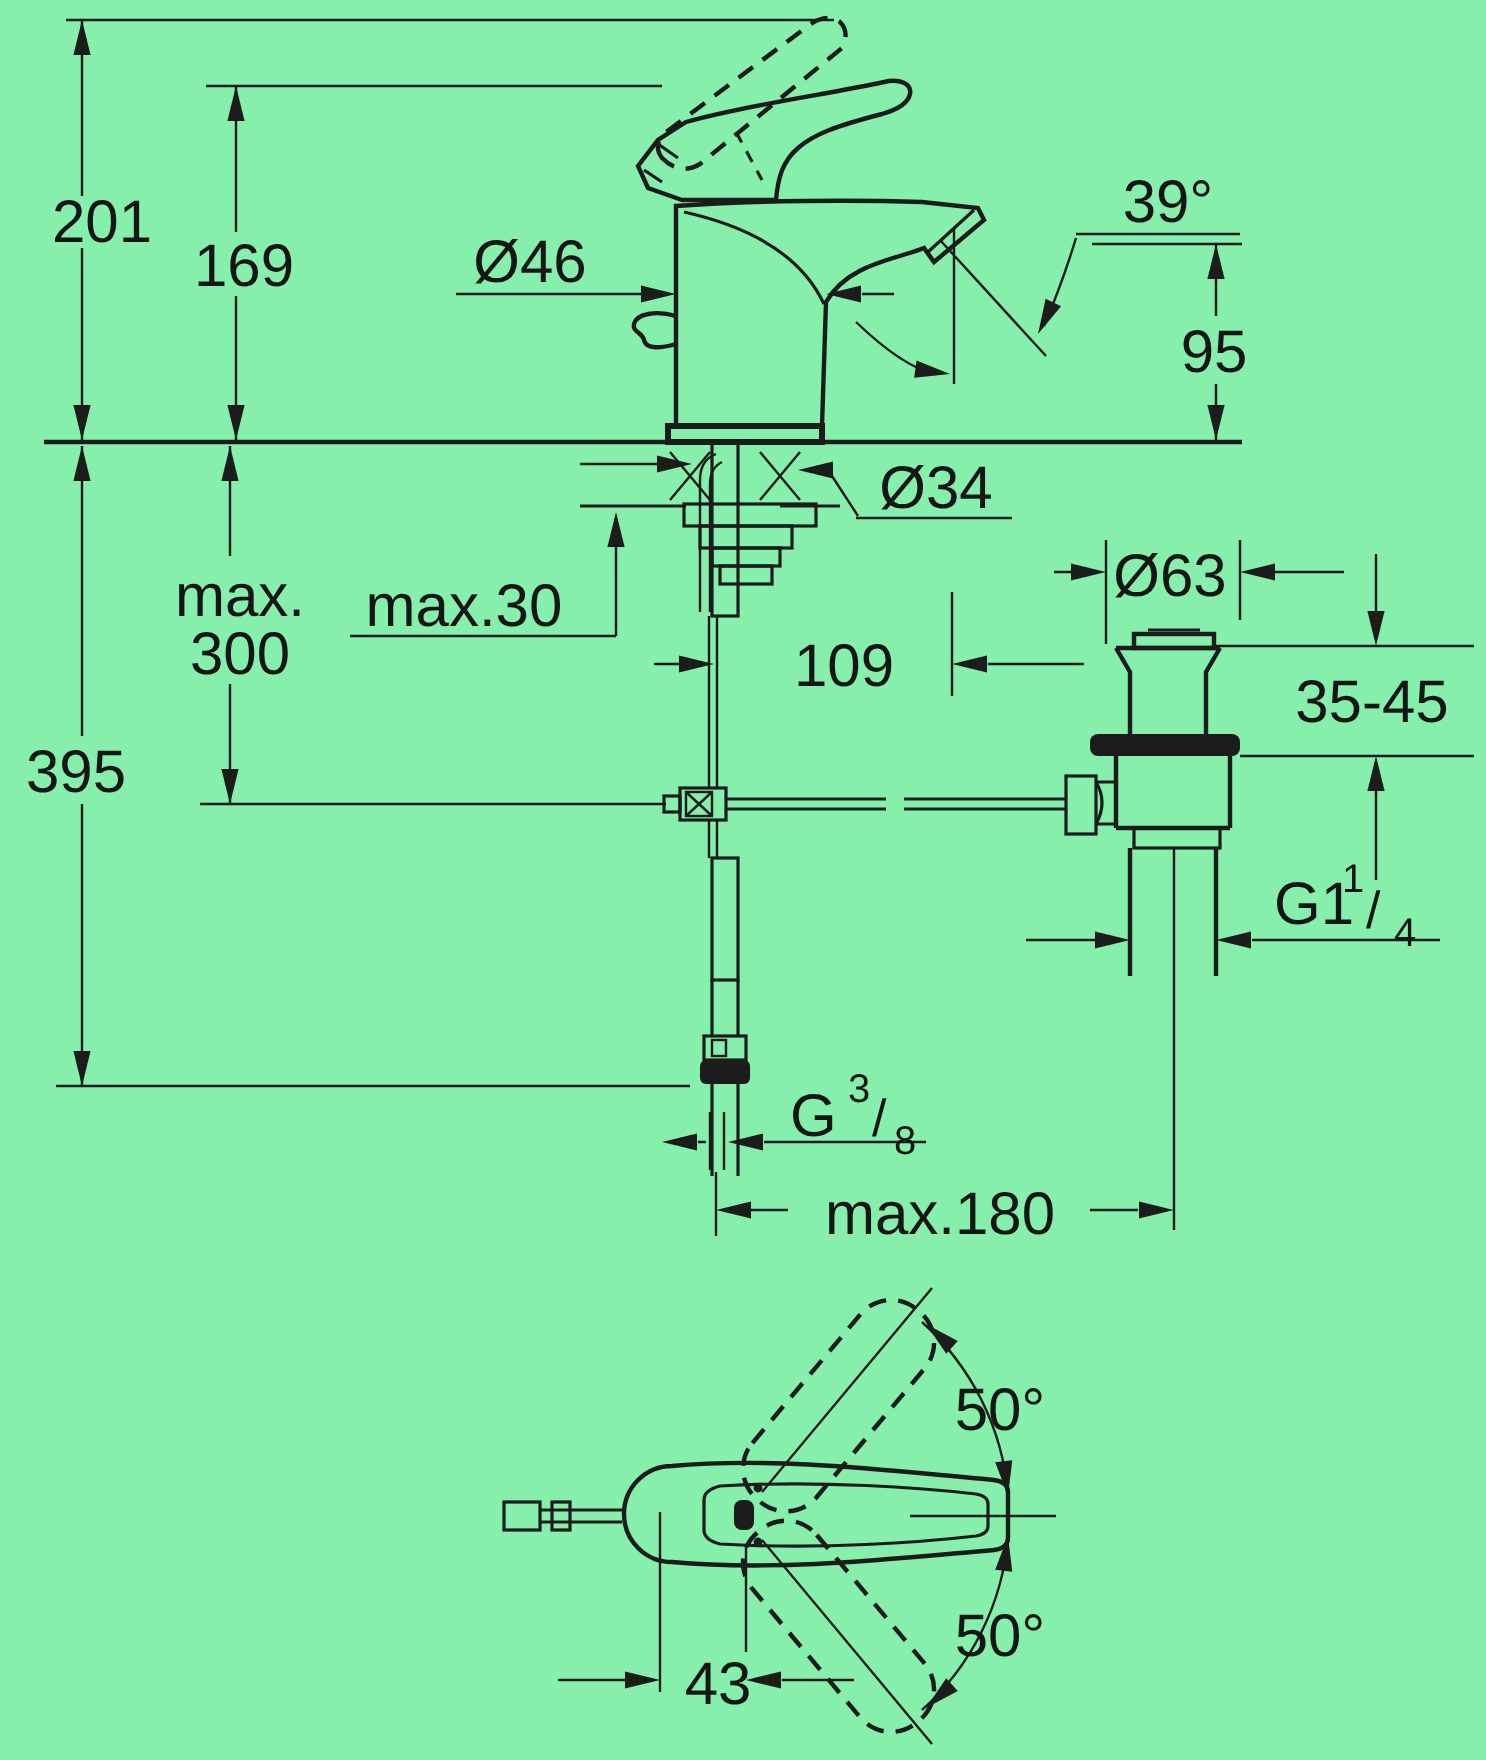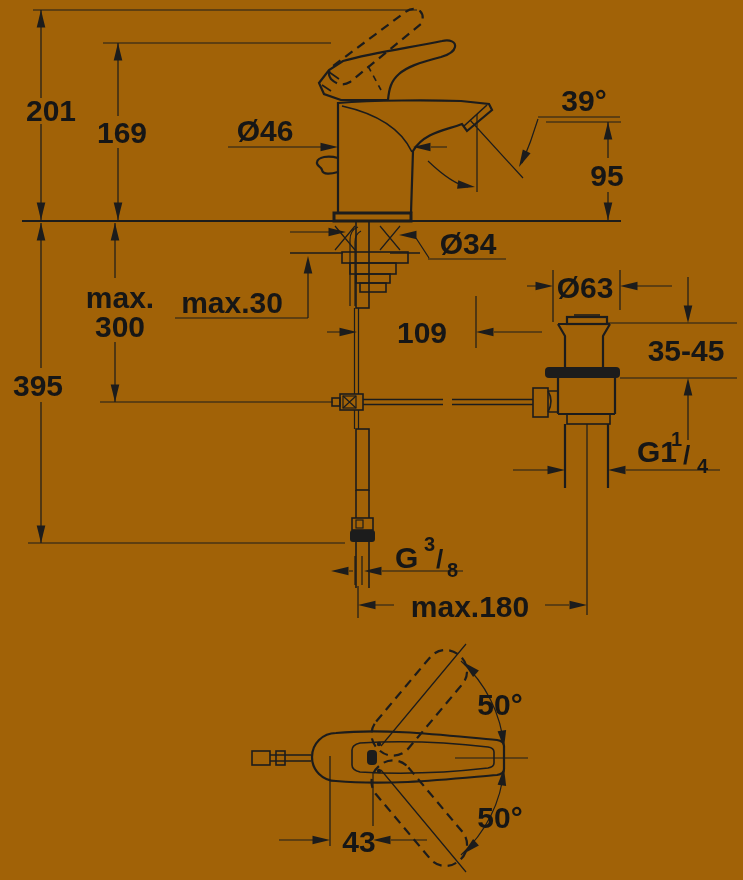--- a/index.html
+++ b/index.html
@@ -1,16 +1,16 @@
 <!DOCTYPE html>
 <html><head>
 <meta charset="utf-8">
 <style>
   html,body{margin:0;padding:0;background:#ffffff;}
-  .page{width:743px;height:880px;background:#a16207;position:relative;overflow:hidden;font-weight:bold;}
+  .page{width:743px;height:880px;background:#86efac;position:relative;overflow:hidden;}
   svg{display:block;}
   text, tspan{
     font-family:"Liberation Sans","DejaVu Sans",sans-serif;
     fill:#161616; stroke:none;
   }
   .dim-label{font-size:30px;}
   .dim-label-sm{font-size:20px;}
   .dim-label-md{font-size:26px;}
   .ln{stroke:#1c1c1c;fill:none;}
   .w1{stroke-width:1.2;}

